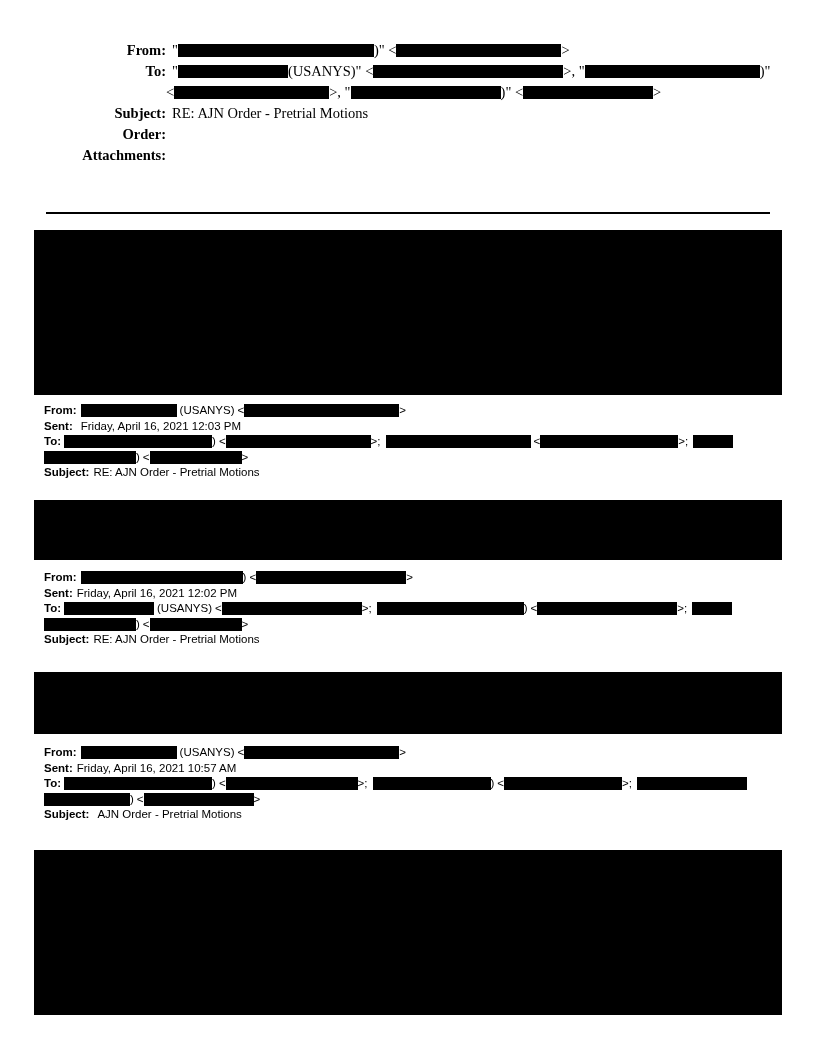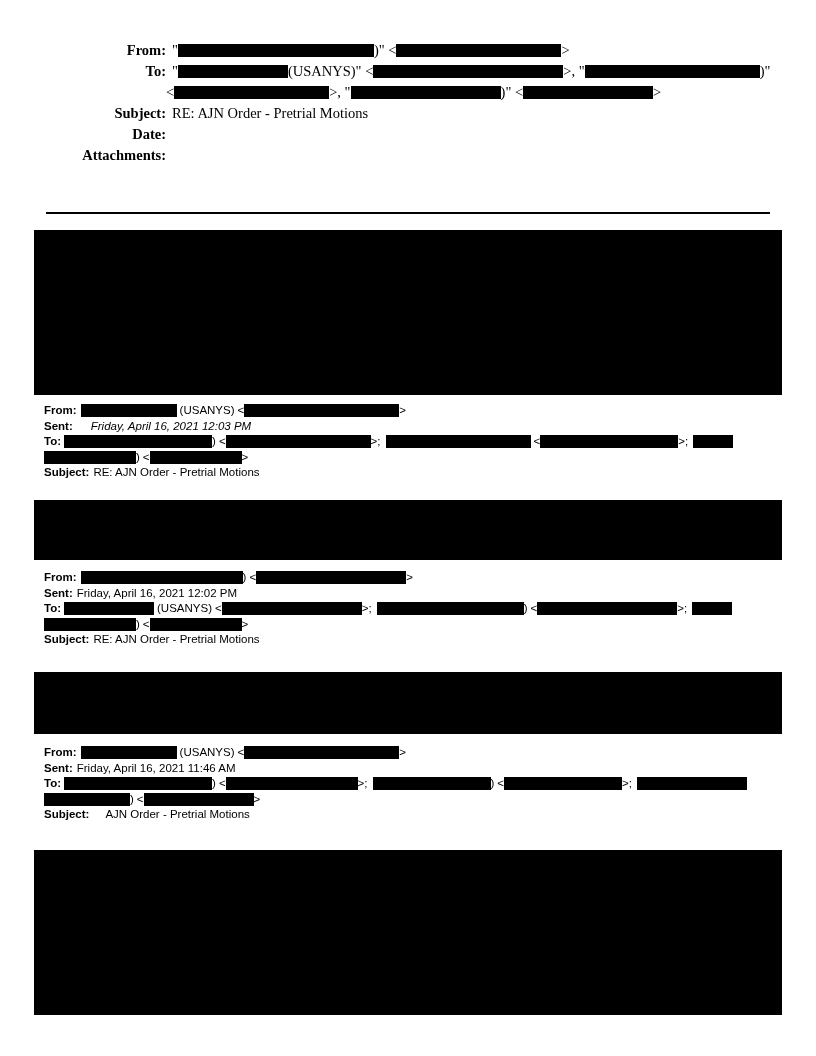--- a/index.html
+++ b/index.html
@@ -148,21 +148,21 @@
         <span class="bar" style="width:130px"></span>
         <span class="txt">&gt;</span>
     </div>
 
     <div class="hdr-row">
       <div class="hdr-label">Subject:</div>
       <div class="hdr-value">RE: AJN Order - Pretrial Motions</div>
     </div>
 
     <div class="hdr-row">
-      <div class="hdr-label">Date:</div>
+      <div class="hdr-label">Order:</div>
     </div>
 
     <div class="hdr-row">
       <div class="hdr-label">Attachments:</div>
     </div>
   </div>
 
   <div class="rule"></div>
 
   <div class="block" style="left:34px; top:230px; width:748px; height:165px;"></div>
@@ -171,21 +171,21 @@
     <div class="qline">
       <span class="qlabel">From:</span>
         <span class="bar" style="width:96px; margin-left:4px; margin-right:3px;"></span>
         <span class="qtxt">(USANYS)</span>
         <span class="qtxt" style="margin-left:3px;">&lt;</span>
         <span class="bar" style="width:155px"></span>
         <span class="qtxt">&gt;</span>
     </div>
     <div class="qline">
       <span class="qlabel">Sent:</span>
-        <span class="qtxt" style="margin-left:18px;font-style:italic;">Friday, April 16, 2021 12:03 PM</span>
+        <span class="qtxt" style="margin-left:8px;">Friday, April 16, 2021 12:03 PM</span>
     </div>
     <div class="qline">
       <span class="qlabel">To:</span>
         <span class="bar" style="width:148px; margin-left:3px;"></span>
         <span class="qtxt">)</span>
         <span class="qtxt" style="margin-left:3px;">&lt;</span>
         <span class="bar" style="width:145px"></span>
         <span class="qtxt">&gt;;</span>
         <span class="bar" style="width:145px; margin-left:5px;"></span>
         <span class="qtxt" style="margin-left:3px;">&lt;</span>
@@ -254,21 +254,21 @@
     <div class="qline">
       <span class="qlabel">From:</span>
         <span class="bar" style="width:96px; margin-left:4px; margin-right:3px;"></span>
         <span class="qtxt">(USANYS)</span>
         <span class="qtxt" style="margin-left:3px;">&lt;</span>
         <span class="bar" style="width:155px"></span>
         <span class="qtxt">&gt;</span>
     </div>
     <div class="qline">
       <span class="qlabel">Sent:</span>
-        <span class="qtxt" style="margin-left:4px;">Friday, April 16, 2021 11:46 AM</span>
+        <span class="qtxt" style="margin-left:4px;">Friday, April 16, 2021 10:57 AM</span>
     </div>
     <div class="qline">
       <span class="qlabel">To:</span>
         <span class="bar" style="width:148px; margin-left:3px;"></span>
         <span class="qtxt">)</span>
         <span class="qtxt" style="margin-left:3px;">&lt;</span>
         <span class="bar" style="width:132px"></span>
         <span class="qtxt">&gt;;</span>
         <span class="bar" style="width:118px; margin-left:5px;"></span>
         <span class="qtxt">)</span>
@@ -279,19 +279,19 @@
     </div>
     <div class="qline">
       <span class="bar" style="width:86px"></span>
         <span class="qtxt">)</span>
         <span class="qtxt" style="margin-left:3px;">&lt;</span>
         <span class="bar" style="width:110px"></span>
         <span class="qtxt">&gt;</span>
     </div>
     <div class="qline">
       <span class="qlabel">Subject:</span>
-        <span class="qtxt" style="margin-left:16px;">AJN Order - Pretrial Motions</span>
+        <span class="qtxt" style="margin-left:8px;">AJN Order - Pretrial Motions</span>
     </div>
   </div>
 
   <div class="block" style="left:34px; top:850px; width:748px; height:165px;"></div>
 
 </div>
 
 </body></html>

